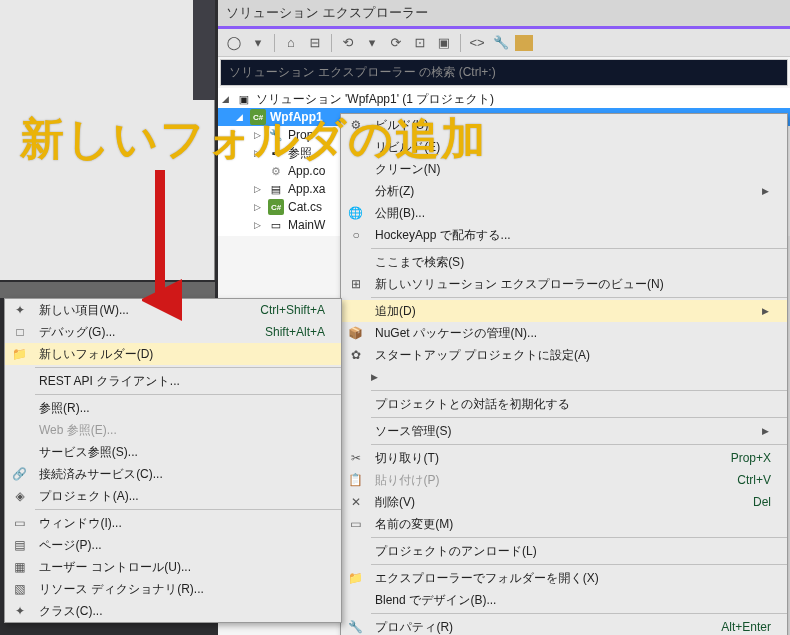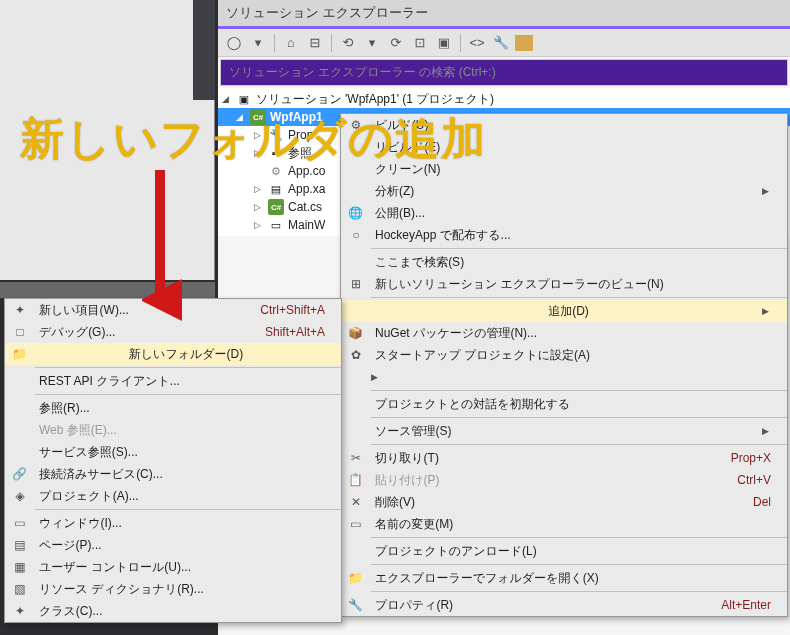--- a/index.html
+++ b/index.html
@@ -48,21 +48,21 @@
   height: 28px;
 }
 .tb-ico {
   width: 20px; height: 20px;
   display: flex; align-items: center; justify-content: center;
   color: #555;
   font-size: 13px;
 }
 .tb-sep { width:1px; height:18px; background:#b0b0b0; margin:0 2px; }
 .se-search {
-  background: #4c1d95;
+  background: #0f172a;
   border: 1px solid #ccc;
   margin: 2px;
   padding: 4px 8px;
   color: #888;
   font-size: 12px;
 }
 .se-tree {
   background: #fff;
   padding: 2px 0;
 }
@@ -110,34 +110,34 @@
   left: 4px; top: 298px;
   width: 338px;
 }
 .cm-row {
   display: flex;
   align-items: center;
   height: 22px;
   padding: 0 8px 0 0;
   position: relative;
 }
-.cm-row.highlight { background: #fdf2c4; text-align: center; }
+.cm-row.highlight { background: #fdf2c4; }
 .cm-row.sep { height: 1px; background: #c0c0c0; margin: 2px 0 2px 30px; padding:0; }
 .cm-icon-col {
   width: 30px;
   height: 100%;
   display: flex;
   align-items: center;
   justify-content: center;
   color: #555;
   font-size: 12px;
 }
 .cm-label { flex: 1; padding-left: 4px; }
 .cm-label.disabled { color: #9a9a9a; }
-.cm-shortcut { color: #7f1d1d; padding-right: 8px; }
+.cm-shortcut { color: #14532d; padding-right: 8px; }
 .cm-sub { padding-right: 10px; color:#555; font-size:9px; }
 
 .annot-text {
   position: absolute;
   left: 20px; top: 110px;
   font-size: 44px;
   font-weight: bold;
   color: #eab308;
   text-shadow: 0 0 2px rgba(0,0,0,0.3);
   white-space: nowrap;
@@ -314,20 +314,24 @@
     <div class="cm-row sep"></div>
     <div class="cm-row">
       <div class="cm-icon-col"></div>
       <div class="cm-label">プロジェクトのアンロード(L)</div>
     </div>
     <div class="cm-row sep"></div>
     <div class="cm-row">
       <div class="cm-icon-col">📁</div>
       <div class="cm-label">エクスプローラーでフォルダーを開く(X)</div>
     </div>
+    <div class="cm-row">
+      <div class="cm-icon-col"></div>
+      <div class="cm-label">Blend でデザイン(B)...</div>
+    </div>
     <div class="cm-row sep"></div>
     <div class="cm-row">
       <div class="cm-icon-col">🔧</div>
       <div class="cm-label">プロパティ(R)</div>
       <div class="cm-shortcut">Alt+Enter</div>
     </div>
   </div>
 <div class="context-menu cm-left" id="leftMenu">
     <div class="cm-row">
       <div class="cm-icon-col">✦</div>

